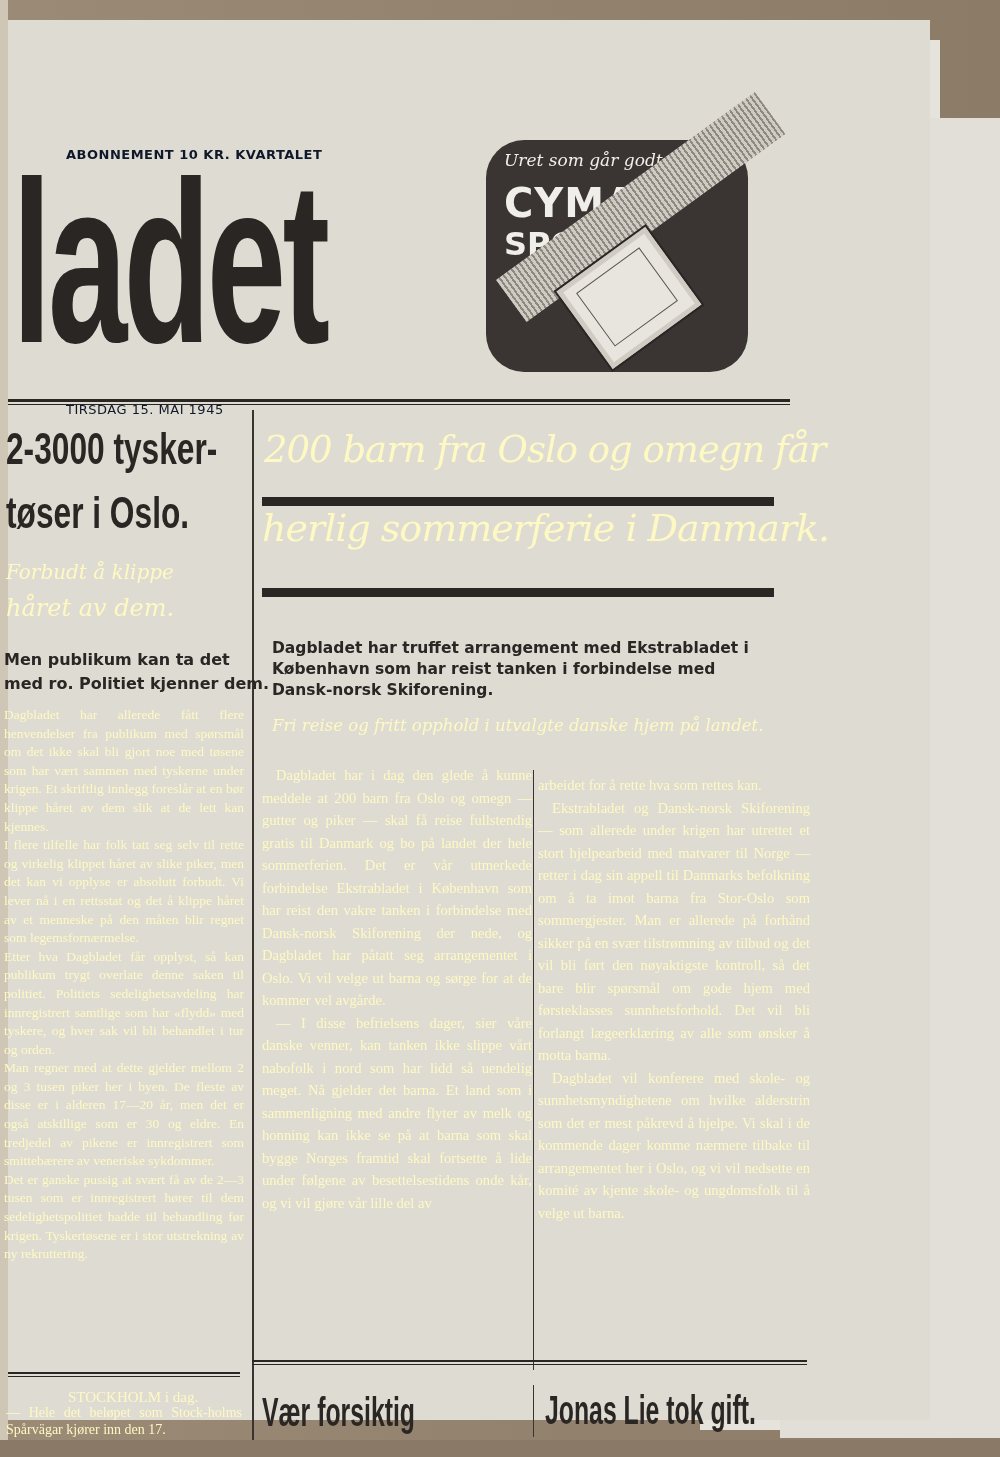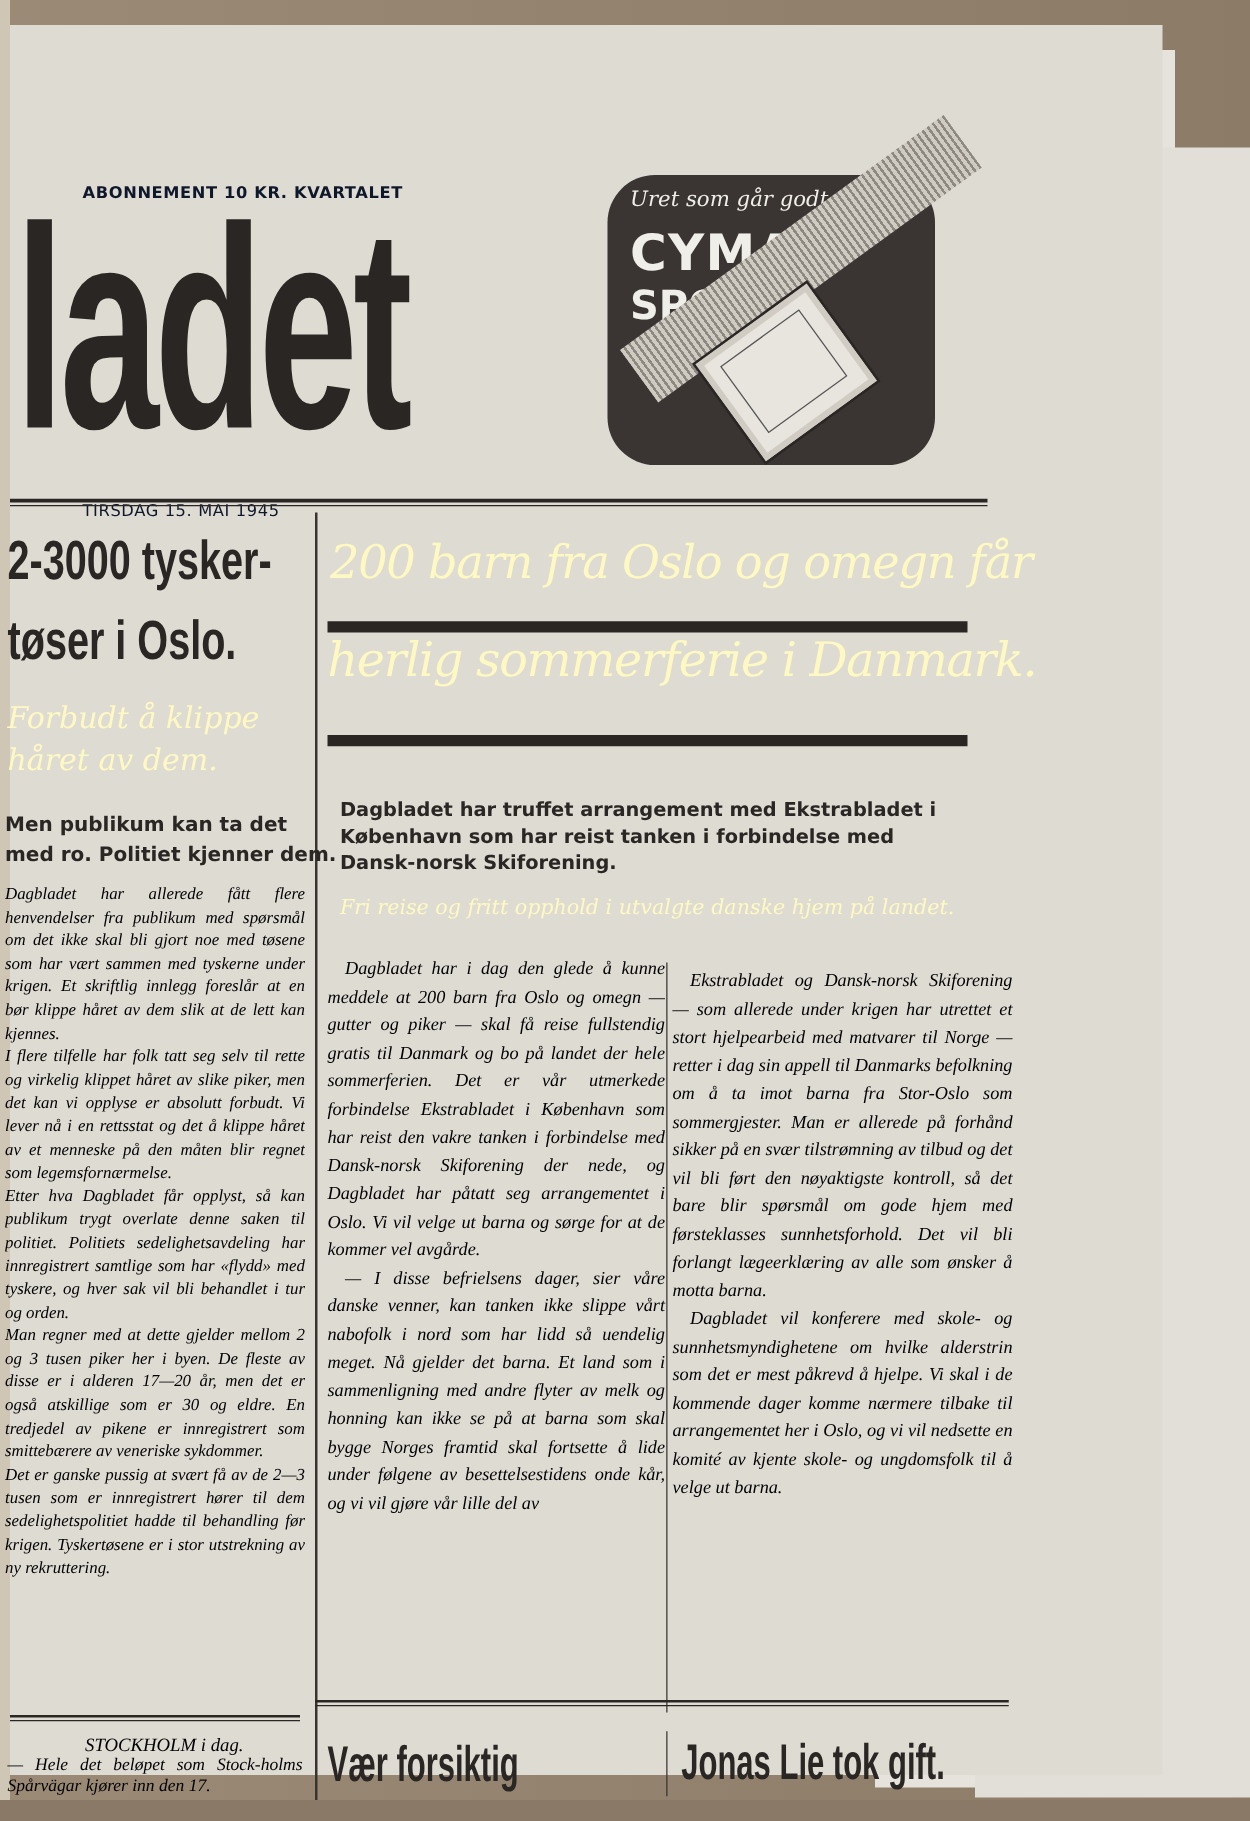--- a/index.html
+++ b/index.html
@@ -17,21 +17,21 @@
   .ad{position:absolute;left:486px;top:140px;width:262px;height:232px;background:#3a3532;border-radius:38px;}
   .ad-tag{position:absolute;left:18px;top:10px;font-family:"DejaVu Serif",serif;font-style:italic;color:#f0eee8;font-size:17px;}
   .ad-cyma{position:absolute;left:18px;top:40px;font-family:"DejaVu Sans",sans-serif;font-weight:bold;color:#f0eee8;font-size:40px;letter-spacing:1px;}
   .ad-sport{position:absolute;left:18px;top:85px;font-family:"DejaVu Sans",sans-serif;font-weight:bold;color:#f0eee8;font-size:32px;}
   .strap{position:absolute;left:10px;top:140px;width:320px;height:52px;background:repeating-linear-gradient(90deg,#cfcbc2 0 3px,#8d8880 3px 5px);transform:rotate(-36deg);transform-origin:left top;}
   .watch{position:absolute;left:88px;top:110px;width:100px;height:86px;background:#e8e5de;border:5px solid #d0ccc4;outline:2px solid #2a2624;transform:rotate(-36deg);}
   .watch-face{position:absolute;left:10px;top:8px;width:76px;height:64px;border:1px solid #555;}
   .hl-big{font-family:"Liberation Sans",sans-serif;font-weight:bold;color:#2a2624;}
   .head-italic{font-family:"DejaVu Serif",serif;font-style:italic;color:#fef9c3;}
   .deck{font-family:"DejaVu Sans",sans-serif;font-weight:bold;color:#2a2624;font-size:15.5px;line-height:21px;}
-  .body{font-family:"Liberation Serif",serif;color:#000000;font-size:14.6px;line-height:22.5px;text-align:justify;font-style:italic;}
+  .body{font-family:"Liberation Serif",serif;color:#fef9c3;font-size:14.6px;line-height:22.5px;text-align:justify;}
   .body p{margin:0;}
   .col-left{position:absolute;left:4px;top:706px;width:240px;font-size:13.5px;line-height:18.6px;overflow:hidden;}
   .col-mid{position:absolute;left:262px;top:764px;width:270px;}
   .col-right{position:absolute;left:538px;top:774px;width:272px;}
   .indent{text-indent:14px;}
   .bottom-head{font-family:"Liberation Sans",sans-serif;font-weight:bold;color:#2a2624;font-size:40px;transform:scaleX(0.62);transform-origin:left top;white-space:nowrap;}
 </style>
 </head>
 <body>
 
@@ -57,21 +57,21 @@
 
 <div class="rule" style="left:8px;top:399px;width:782px;height:3px;"></div>
 <div class="rule" style="left:8px;top:404px;width:782px;height:1px;"></div>
 
 <div class="vrule" style="left:252px;top:410px;height:1030px;"></div>
 <div class="vrule" style="left:533px;top:770px;height:600px;width:1px;"></div>
 <div class="vrule" style="left:533px;top:1385px;height:52px;width:1px;"></div>
 
 <div class="abs hl-big" style="left:6px;top:424px;font-size:44px;transform:scaleX(0.72);transform-origin:left top;white-space:nowrap;">2-3000 tysker-</div>
 <div class="abs hl-big" style="left:6px;top:488px;font-size:44px;transform:scaleX(0.72);transform-origin:left top;white-space:nowrap;">tøser i Oslo.</div>
-<div class="abs head-italic" style="left:6px;top:560px;font-size:24px;">Forbudt å klippe</div>
+<div class="abs head-italic" style="left:6px;top:560px;font-size:20px;">Forbudt å klippe</div>
 <div class="abs head-italic" style="left:6px;top:594px;font-size:24px;">håret av dem.</div>
 <div class="abs deck" style="left:4px;top:649px;font-size:16px;white-space:nowrap;">Men publikum kan ta det</div>
 <div class="abs deck" style="left:4px;top:673px;font-size:16px;white-space:nowrap;">med ro. Politiet kjenner dem.</div>
 
 <div class="col-left body" style="height:660px;">
   <p>Dagbladet har allerede fått flere henvendelser fra publikum med spørsmål om det ikke skal bli gjort noe med tøsene som har vært sammen med tyskerne under krigen. Et skriftlig innlegg foreslår at en bør klippe håret av dem slik at de lett kan kjennes.</p>
   <p>I flere tilfelle har folk tatt seg selv til rette og virkelig klippet håret av slike piker, men det kan vi opplyse er absolutt forbudt. Vi lever nå i en rettsstat og det å klippe håret av et menneske på den måten blir regnet som legemsfornærmelse.</p>
   <p>Etter hva Dagbladet får opplyst, så kan publikum trygt overlate denne saken til politiet. Politiets sedelighetsavdeling har innregistrert samtlige som har «flydd» med tyskere, og hver sak vil bli behandlet i tur og orden.</p>
   <p>Man regner med at dette gjelder mellom 2 og 3 tusen piker her i byen. De fleste av disse er i alderen 17—20 år, men det er også atskillige som er 30 og eldre. En tredjedel av pikene er innregistrert som smittebærere av veneriske sykdommer.</p>
   <p>Det er ganske pussig at svært få av de 2—3 tusen som er innregistrert hører til dem sedelighetspolitiet hadde til behandling før krigen. Tyskertøsene er i stor utstrekning av ny rekruttering.</p>
@@ -88,20 +88,21 @@
 <div class="rule" style="left:262px;top:588px;width:512px;height:9px;"></div>
 
 <div class="abs deck" style="left:272px;top:638px;width:500px;">Dagbladet har truffet arrangement med Ekstrabladet i København som har reist tanken i forbindelse med Dansk-norsk Skiforening.</div>
 <div class="abs head-italic" style="left:272px;top:716px;font-size:16.5px;white-space:nowrap;">Fri reise og fritt opphold i utvalgte danske hjem på landet.</div>
 
 <div class="col-mid body">
   <p class="indent">Dagbladet har i dag den glede å kunne meddele at 200 barn fra Oslo og omegn — gutter og piker — skal få reise fullstendig gratis til Danmark og bo på landet der hele sommerferien. Det er vår utmerkede forbindelse Ekstrabladet i København som har reist den vakre tanken i forbindelse med Dansk-norsk Skiforening der nede, og Dagbladet har påtatt seg arrangementet i Oslo. Vi vil velge ut barna og sørge for at de kommer vel avgårde.</p>
   <p class="indent">— I disse befrielsens dager, sier våre danske venner, kan tanken ikke slippe vårt nabofolk i nord som har lidd så uendelig meget. Nå gjelder det barna. Et land som i sammenligning med andre flyter av melk og honning kan ikke se på at barna som skal bygge Norges framtid skal fortsette å lide under følgene av besettelsestidens onde kår, og vi vil gjøre vår lille del av</p>
 </div>
 <div class="col-right body">
+  <p>arbeidet for å rette hva som rettes kan.</p>
   <p class="indent">Ekstrabladet og Dansk-norsk Skiforening — som allerede under krigen har utrettet et stort hjelpearbeid med matvarer til Norge — retter i dag sin appell til Danmarks befolkning om å ta imot barna fra Stor-Oslo som sommergjester. Man er allerede på forhånd sikker på en svær tilstrømning av tilbud og det vil bli ført den nøyaktigste kontroll, så det bare blir spørsmål om gode hjem med førsteklasses sunnhetsforhold. Det vil bli forlangt lægeerklæring av alle som ønsker å motta barna.</p>
   <p class="indent">Dagbladet vil konferere med skole- og sunnhetsmyndighetene om hvilke alderstrin som det er mest påkrevd å hjelpe. Vi skal i de kommende dager komme nærmere tilbake til arrangementet her i Oslo, og vi vil nedsette en komité av kjente skole- og ungdomsfolk til å velge ut barna.</p>
 </div>
 
 <div class="rule" style="left:252px;top:1360px;width:555px;height:2px;"></div>
 <div class="rule" style="left:252px;top:1364px;width:555px;height:1px;"></div>
 <div class="abs bottom-head" style="left:262px;top:1390px;">Vær forsiktig</div>
 <div class="abs bottom-head" style="left:545px;top:1388px;">Jonas Lie tok gift.</div>
 
 <div class="bottomband"></div>

